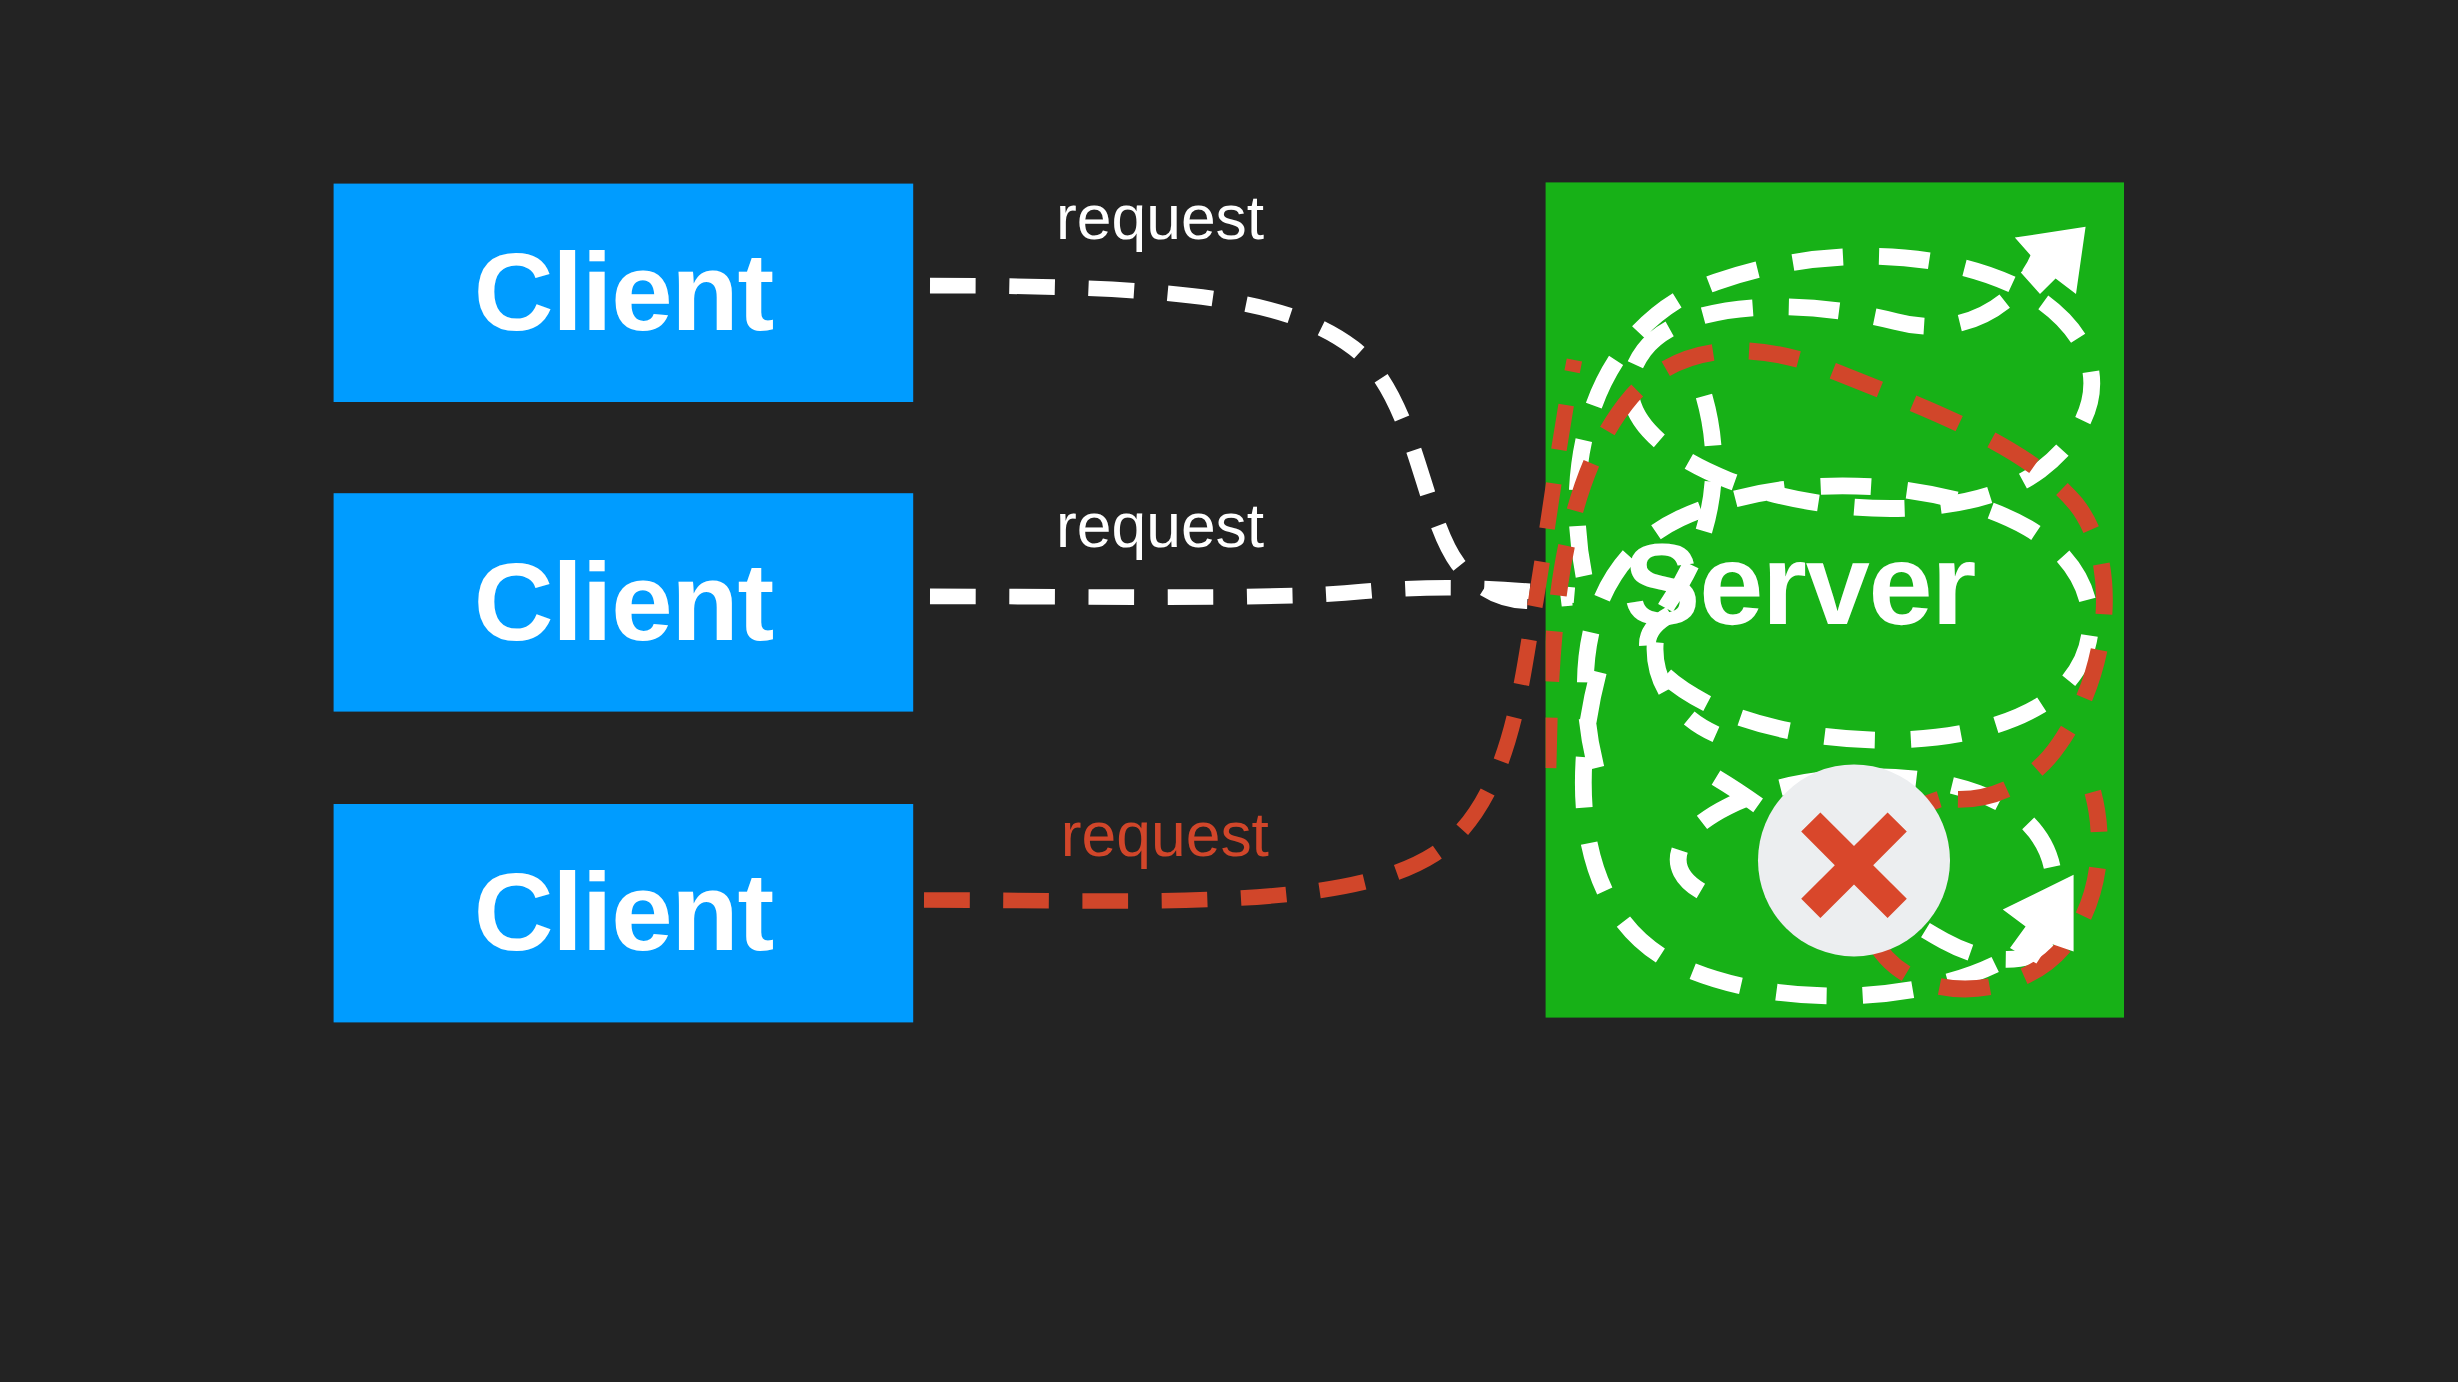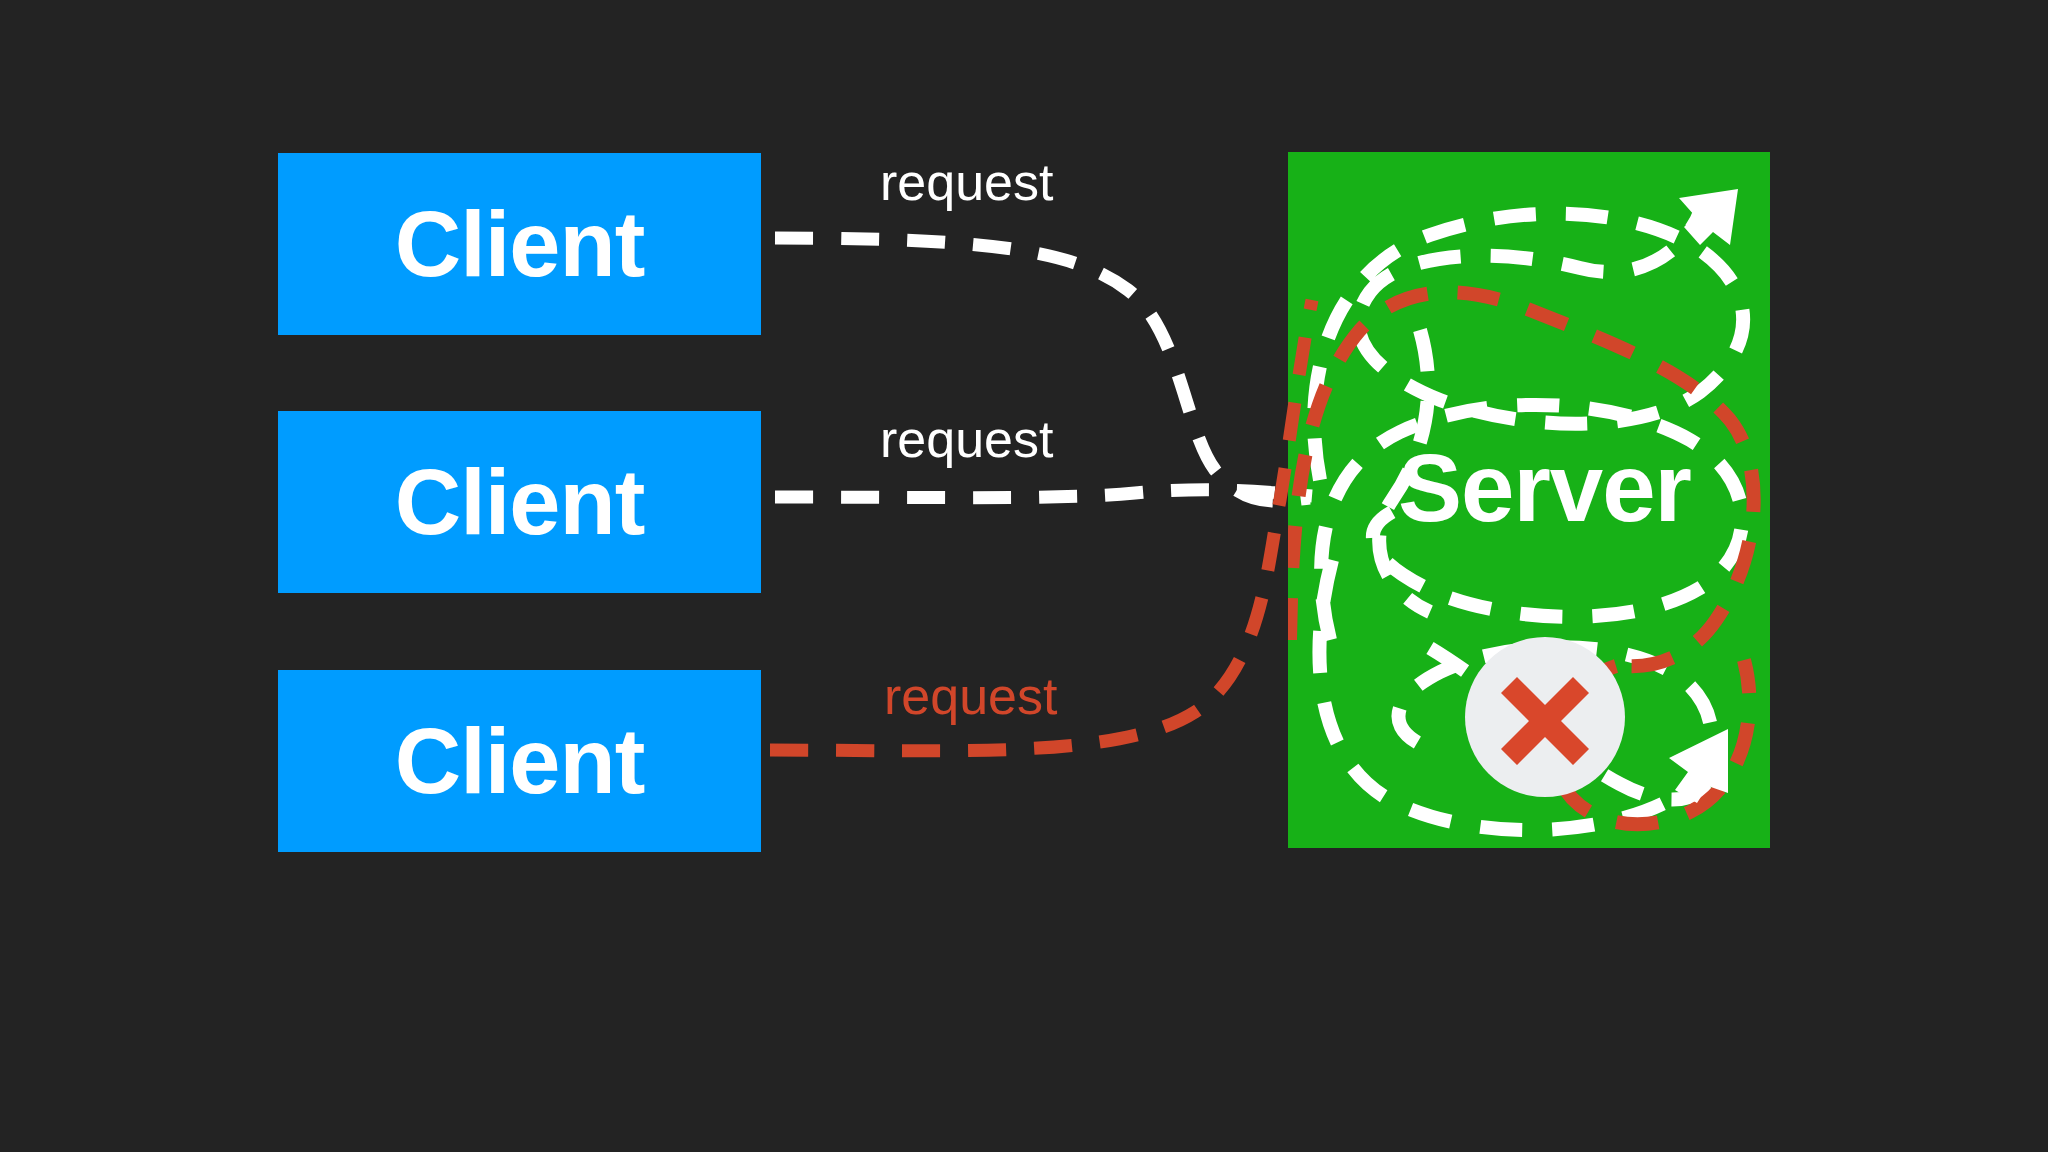--- a/index.html
+++ b/index.html
@@ -145,21 +145,21 @@
       <path d="M 1616 666 C 1570 680 1540 730 1560 780
                C 1580 824 1640 836 1690 812
                C 1740 788 1760 720 1744 660" fill="none" stroke="#d1462a" stroke-width="14" stroke-dasharray="42 30" stroke-linecap="butt"></path>
 
       <path d="M 1738 189 L 1679 198 L 1695 216 L 1684 227 L 1700 245 L 1713 232 L 1730 245 Z" fill="#ffffff"></path>
 
       <path d="M 1728 729 L 1669 758 L 1688 772 L 1675 790 L 1697 803 L 1708 786 L 1728 793 Z" fill="#ffffff"></path>
     </g>
   </svg>
 
-  <div class="server-label" style="left:1398px; top:440px;">Server</div>
+  <div class="server-label" style="left:1353px; top:440px;">Server</div>
 
   <div class="fail-badge" style="left:1465px; top:637px; width:160px; height:160px; background:#eceef0;">
     <svg width="160" height="160" viewBox="0 0 160 160">
       <path d="M 52 40 L 80 68 L 108 40 L 124 56 L 96 84 L 124 112 L 108 128
                L 80 100 L 52 128 L 36 112 L 64 84 L 36 56 Z" fill="#d9472b"></path>
     </svg>
   </div>
 
   <div class="req-label" style="left:880px; top:156px; color:#ffffff;">request</div>
 

